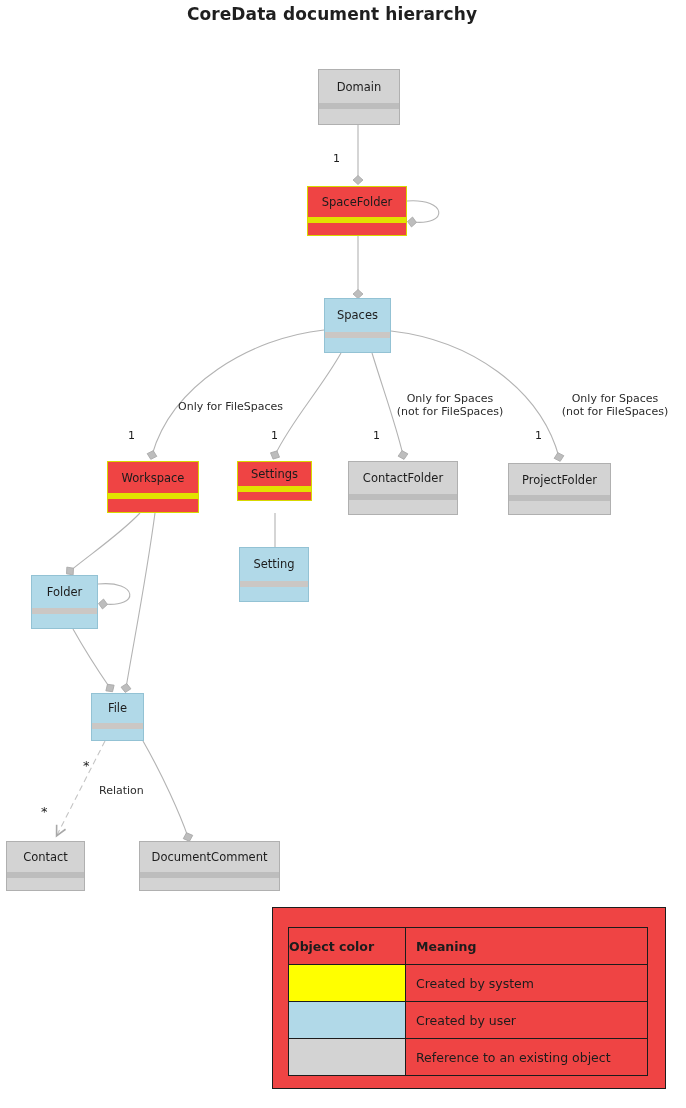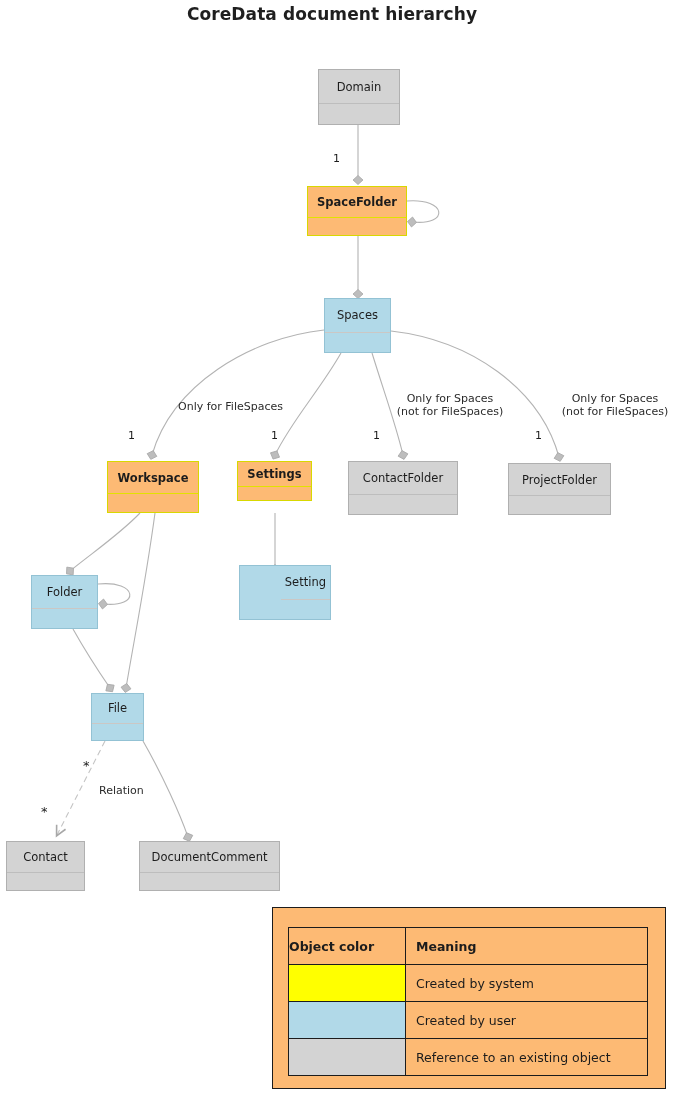--- a/index.html
+++ b/index.html
@@ -39,30 +39,30 @@
     display: flex;
     flex-direction: column;
   }
   .node .title-cmp {
     flex: 0 0 62%;
     display: flex;
     align-items: center;
     justify-content: center;
     font-size: 11.5px;
     color: #1c1c1c;
-    border-bottom: 1px solid #15803d;
+    border-bottom: 6px solid #15803d;
     padding: 0 4px;
     text-align: center;
   }
   .node .body-cmp {
     flex: 1 1 auto;
   }
   .node.gray { background: #d3d3d3; border-color: #b0b0b0; }
   .node.gray .title-cmp { border-bottom-color: #bdbdbd; }
-  .node.yellow { background: #fdba74; border-color: #d8d800; font-weight: bold; }
+  .node.yellow { background: #ef4444; border-color: #d8d800; }
   .node.yellow .title-cmp { border-bottom-color: #e2e200; }
   .node.blue { background: #b1d9e8; border-color: #93c2d4; }
   .node.blue .title-cmp { border-bottom-color: #cbc7c4; }
 
   .edge-label {
     position: absolute;
     font-size: 11px;
     color: #2b2b2b;
     white-space: nowrap;
   }
@@ -75,21 +75,21 @@
   .mult.star { font-size: 13px; }
 
   #legend-box {
     position: absolute;
     left: 272px;
     top: 907px;
     width: 394px;
     height: 182px;
     box-sizing: border-box;
     border: 1px solid #1c1c1c;
-    background: #fdba74;
+    background: #ef4444;
   }
   #legend-table {
     position: absolute;
     left: 15px;
     top: 19px;
     width: 360px;
     border-collapse: collapse;
     table-layout: fixed;
   }
   #legend-table td, #legend-table th {
@@ -186,21 +186,21 @@
 <div class="node gray" style="left:508px; top:463px; width:103px; height:52px;">
   <div class="title-cmp">ProjectFolder</div>
   <div class="body-cmp"></div>
 </div>
 
 <div class="node blue" style="left:31px; top:575px; width:67px; height:54px;">
   <div class="title-cmp">Folder</div>
   <div class="body-cmp"></div>
 </div>
 
-<div class="node blue" style="left:239px; top:565px; width:92px; height:55px;align-items:flex-end;">
+<div class="node blue" style="left:239px; top:547px; width:70px; height:55px;">
   <div class="title-cmp">Setting</div>
   <div class="body-cmp"></div>
 </div>
 
 <div class="node blue" style="left:91px; top:693px; width:53px; height:48px;">
   <div class="title-cmp">File</div>
   <div class="body-cmp"></div>
 </div>
 
 <div class="node gray" style="left:6px; top:841px; width:79px; height:50px;">

